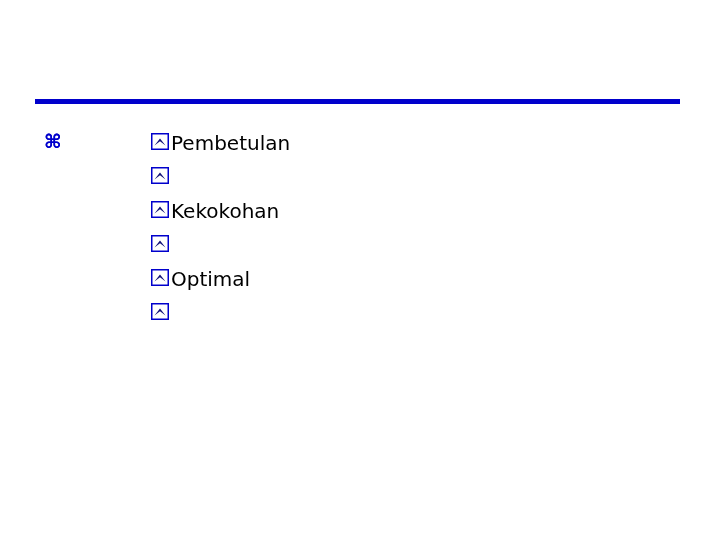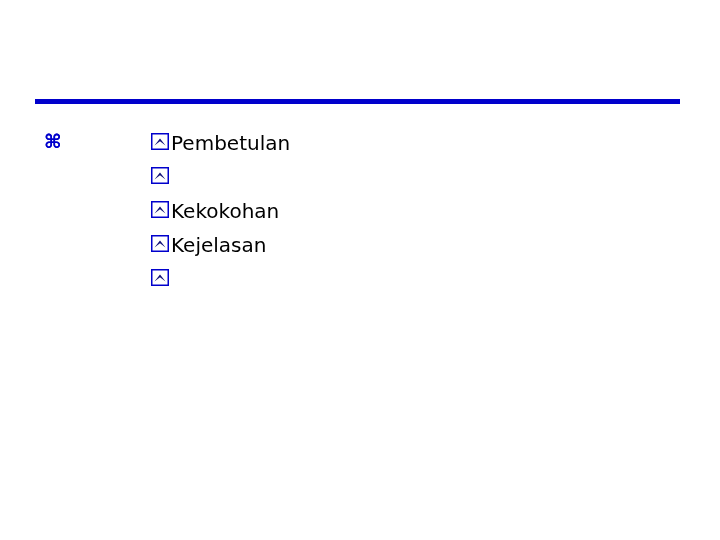--- a/index.html
+++ b/index.html
@@ -169,23 +169,31 @@
             <span class="txt2">Kekokohan</span>
           </li>
 
           <li class="lvl2">
             <span class="bullet2">
               <svg width="18" height="17" viewBox="0 0 18 17">
                 <rect x="0.5" y="0.5" width="17" height="16" fill="#ffffff" stroke="#0000CC" stroke-width="2"></rect>
                 <path d="M3.5 12.5 L9 5.5 L14.5 12.5 L9 8.2 Z" fill="#111177"></path>
               </svg>
             </span>
-            <span class="txt2">Kejelasan</span>
-          </li>
-
+          </li>
+
+          <li class="lvl2">
+            <span class="bullet2">
+              <svg width="18" height="17" viewBox="0 0 18 17">
+                <rect x="0.5" y="0.5" width="17" height="16" fill="#ffffff" stroke="#0000CC" stroke-width="2"></rect>
+                <path d="M3.5 12.5 L9 5.5 L14.5 12.5 L9 8.2 Z" fill="#111177"></path>
+              </svg>
+            </span>
+            <span class="txt2">Optimal</span>
+          </li>
 
           <li class="lvl2">
             <span class="bullet2">
               <svg width="18" height="17" viewBox="0 0 18 17">
                 <rect x="0.5" y="0.5" width="17" height="16" fill="#ffffff" stroke="#0000CC" stroke-width="2"></rect>
                 <path d="M3.5 12.5 L9 5.5 L14.5 12.5 L9 8.2 Z" fill="#111177"></path>
               </svg>
             </span>
           </li>
 

